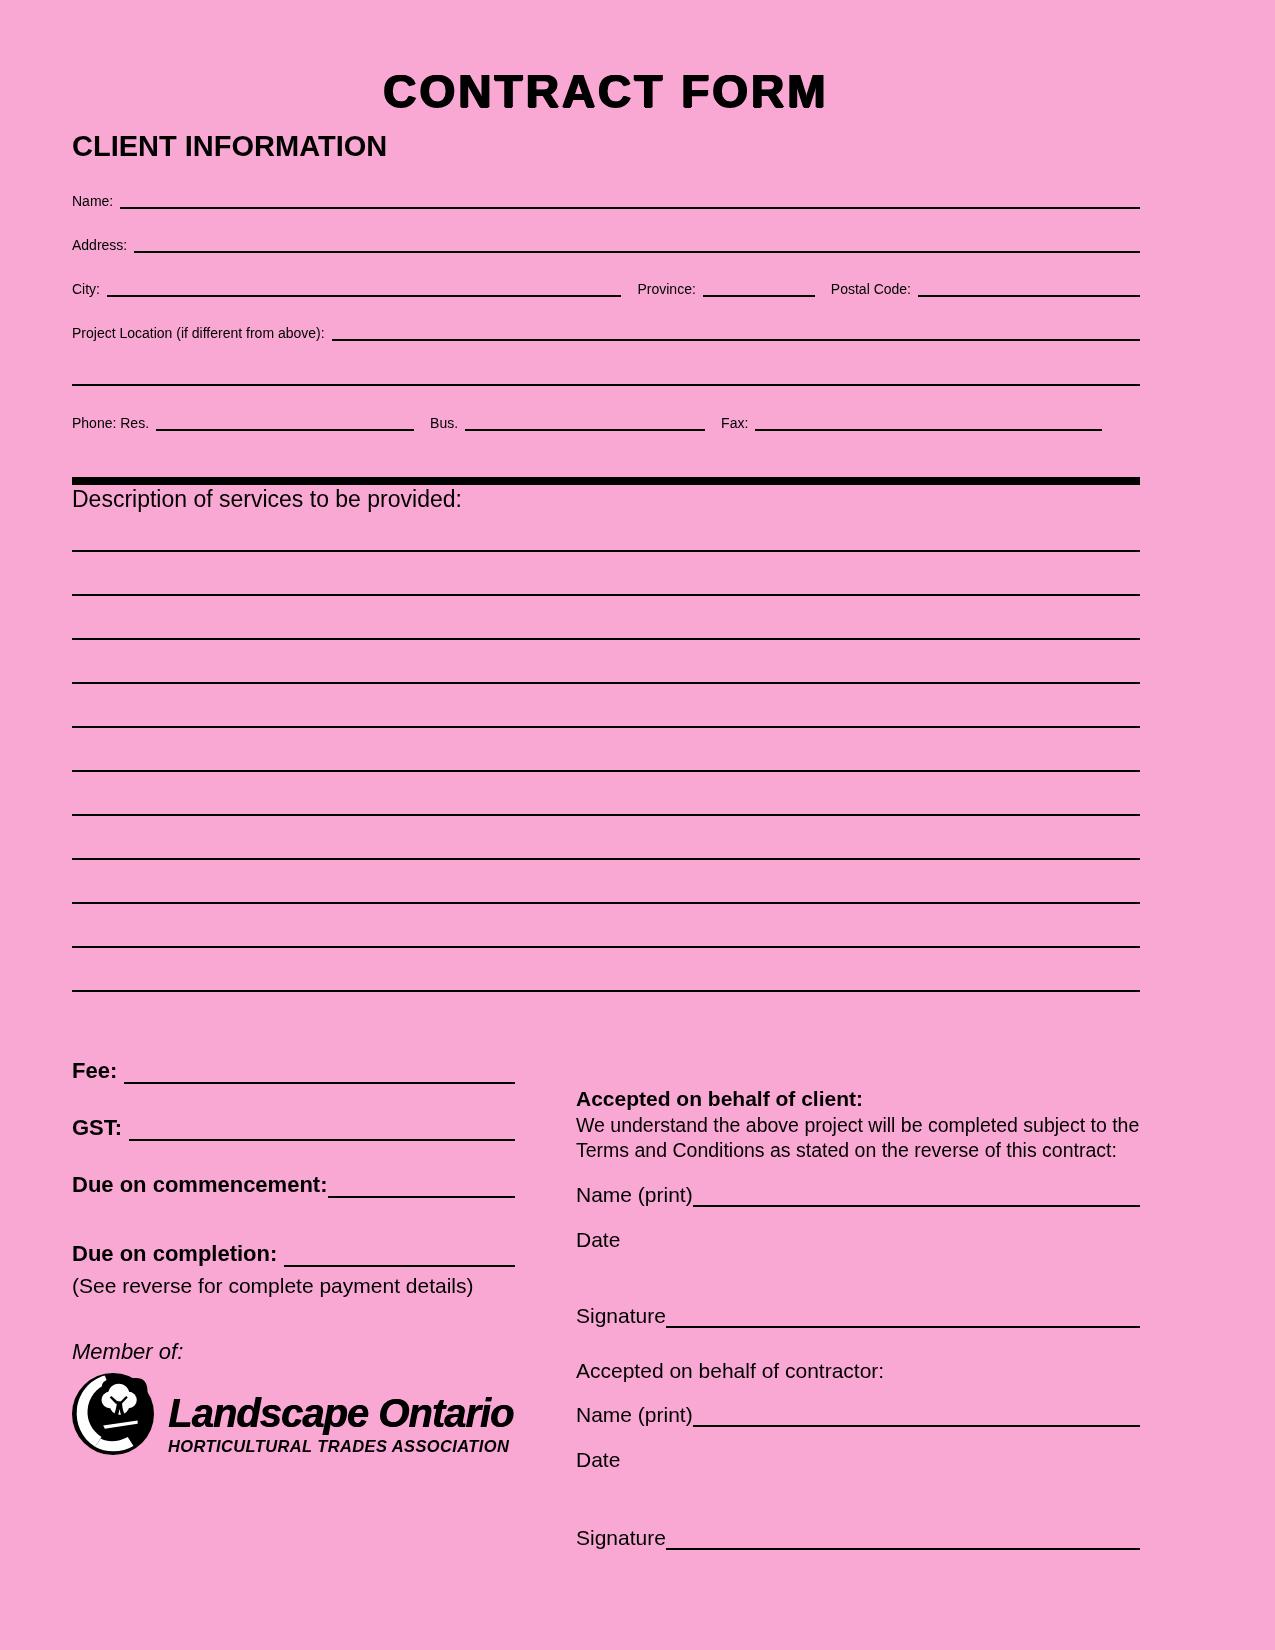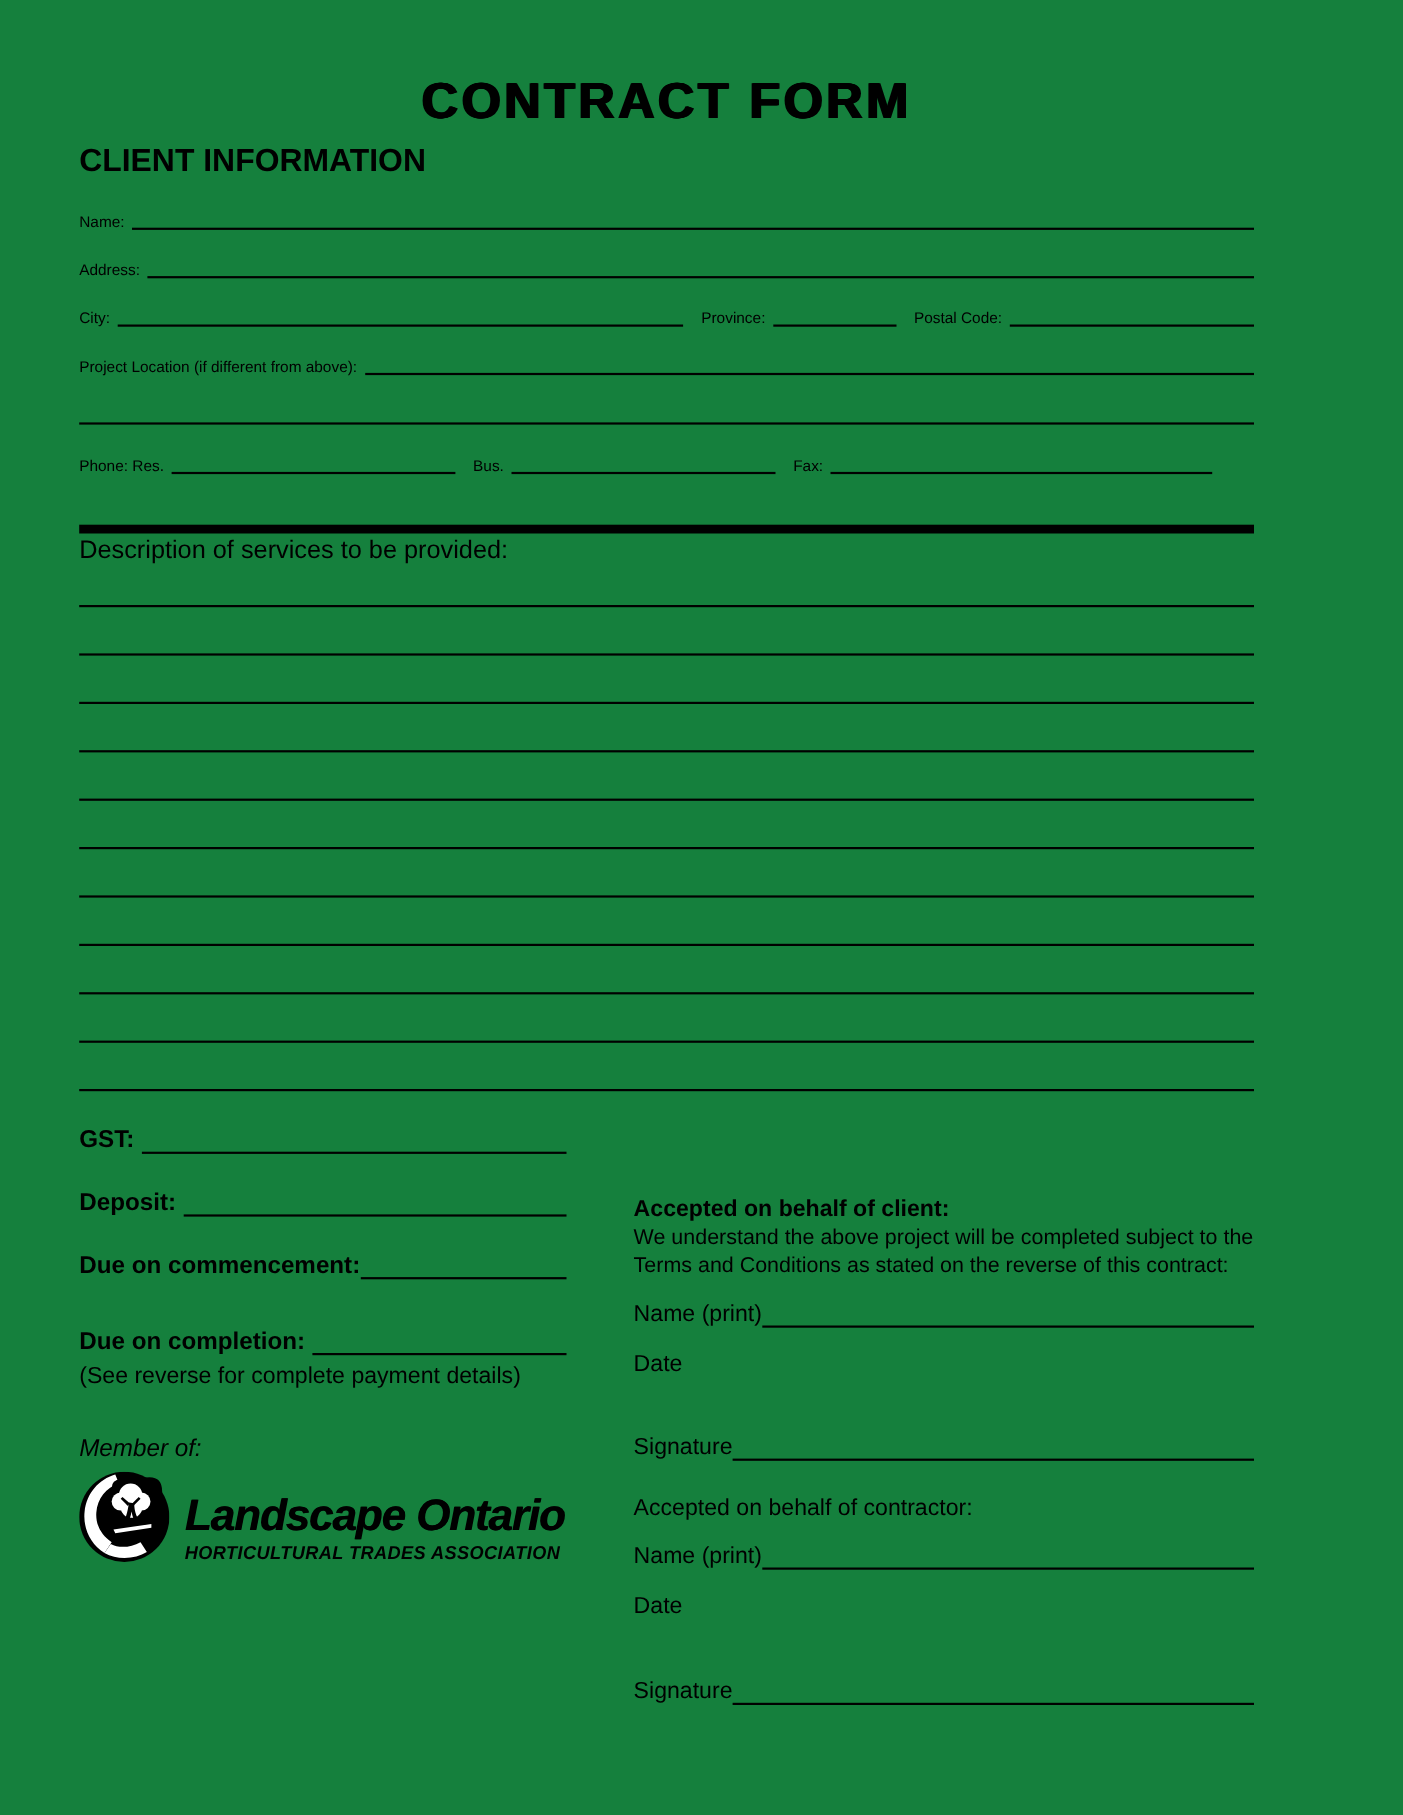--- a/index.html
+++ b/index.html
@@ -6,21 +6,21 @@
   html,body { background:#ffffff; }
   body {
     font-family:"Liberation Sans", sans-serif;
     color:#000;
     width:1275px;
   }
   .page {
     position:relative;
     width:1275px;
     height:1650px;
-    background:#15803d;
+    background:#f9a8d4;
     overflow:hidden;
   }
   .content {
     padding:44px 135px 0 72px; 
   }
   
   .title {
     margin-top:24px;
     text-align:center;
     font-size:46px;
@@ -222,26 +222,26 @@
         <div class="desc-line"></div>
         <div class="desc-line"></div>
         <div class="desc-line"></div>
         <div class="desc-line"></div>
         <div class="desc-line"></div>
       </div>
 
     <div class="bottom">
 
       <div class="col-left">
+        <div class="pay-row first">
+          <span class="label">Fee:</span>
+          <span class="fill"></span>
+        </div>
         <div class="pay-row">
           <span class="label">GST:</span>
-          <span class="fill"></span>
-        </div>
-        <div class="pay-row">
-          <span class="label">Deposit:</span>
           <span class="fill"></span>
         </div>
         <div class="pay-row tight">
           <span class="label">Due on commencement:</span>
           <span class="fill"></span>
         </div>
         <div class="pay-row completion">
           <span class="label">Due on completion:</span>
           <span class="fill"></span>
         </div>

